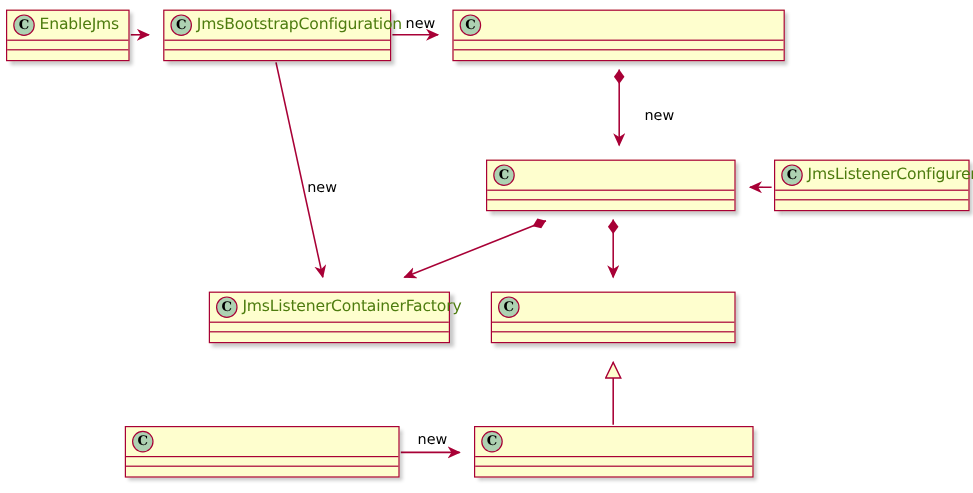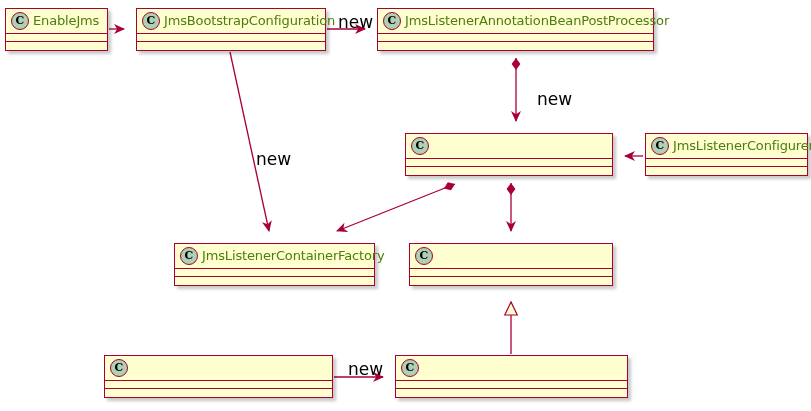--- a/index.html
+++ b/index.html
@@ -67,21 +67,21 @@
     height: 8px;
     border-bottom: 1px solid #A80036;
     box-sizing: border-box;
   }
   .uml-compartment.last {
     border-bottom: none;
     height: 9px;
   }
   .edge-label {
     position: absolute;
-    font-size: 17px;
+    font-size: 12px;
     color: #000000;
     font-family: "DejaVu Sans", sans-serif;
     white-space: nowrap;
     background: transparent;
   }
 </style>
 </head>
 <body>
 
 <div id="diagram-canvas">
@@ -150,21 +150,20 @@
       <span class="uml-stereo-icon">C</span>
       <span class="uml-class-name">JmsBootstrapConfiguration</span>
     </div>
     <div class="uml-compartment"></div>
     <div class="uml-compartment last"></div>
   </div>
 
   <div class="uml-class" style="left:377px; top:8px; width:277px; height:43px;">
     <div class="uml-title-row">
       <span class="uml-stereo-icon">C</span>
-      <span class="uml-class-name">JmsListenerAnnotationBeanPostProcessor</span>
     </div>
     <div class="uml-compartment"></div>
     <div class="uml-compartment last"></div>
   </div>
 
   <div class="uml-class" style="left:405px; top:133px; width:208px; height:43px;">
     <div class="uml-title-row">
       <span class="uml-stereo-icon">C</span>
     </div>
     <div class="uml-compartment"></div>

